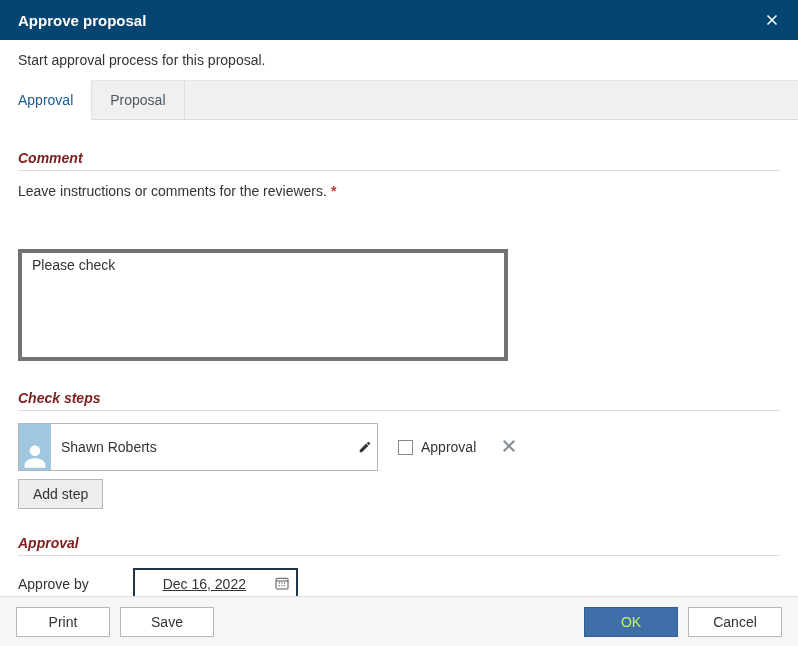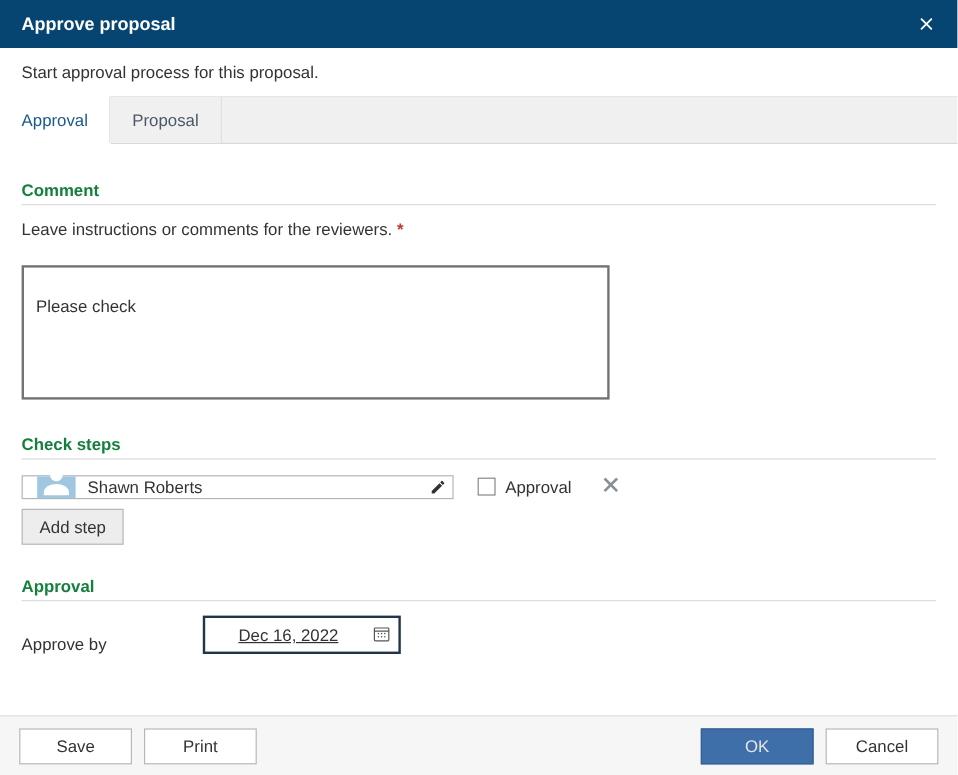--- a/index.html
+++ b/index.html
@@ -63,66 +63,67 @@
   .tab.active::after{
     content:"";
     position:absolute;
     top:-1px; left:0; right:0;
     height:2px; background:#fff;
   }
   .tab:not(.active){ background:#f0f0f0; }
   .content { padding: 16px 18px 16px 18px; }
 
   .section-title {
-    color: #15803d;
+    color: #7f1d1d;
     font-size: 14px;
     font-weight: 600;
     margin-top: 14px;
     margin-bottom: 4px;
+    font-style: italic;
   }
   .section-hr {
     border: none;
     border-top: 1px solid #dcdcdc;
     margin-bottom: 12px;
   }
 
   .field-label {
     font-size: 14px;
     color: #333;
     margin-bottom: 22px;
     display: flex;
     align-items: center;
     gap: 4px;
   }
   .req { color: #c0392b; font-weight: bold; }
   .comment-box {
     width: 490px;
     height: 112px;
-    border: 2px solid #737373;
-    padding: 24px 10px;
+    border: 4px solid #737373;
+    padding: 4px 10px;
     font-size: 14px;
     font-family: inherit;
     resize: none;
     color: #333;
+    margin-top: 28px;
   }
 
   .step-row {
     display: flex;
     align-items: center;
     gap: 20px;
     margin-bottom: 8px;
   }
   .person-field {
     display: flex;
     align-items: stretch;
     width: 360px;
     border: 1px solid #b0b7bd;
     background: #fff;
-    height: 20px;
-    padding-left: 12px;
+    height: 48px;
   }
   .avatar {
     width: 32px;
     background: #9fc7df;
     display: flex;
     align-items: flex-end;
     justify-content: center;
     flex-shrink: 0;
   }
   .avatar svg { width: 28px; height: 28px; fill: #fff; }
@@ -165,22 +166,22 @@
     border: 1px solid #b7b7b7;
     background: #ededed;
     padding: 6px 14px;
     font-size: 14px;
     color: #333;
     cursor: pointer;
   }
 
   .approve-row {
     display: flex;
-    align-items: flex-end;
-    gap: 80px;
+    align-items: center;
+    gap: 44px;
     margin-top: 4px;
   }
   .date-field-wrap {
     position: relative;
     display: flex;
     align-items: center;
     text-decoration: underline;
   }
   .date-input {
     border: 2px solid #20344a;
@@ -218,21 +219,21 @@
     min-width: 94px;
     border: 1px solid #b7b7b7;
     background: #fff;
     font-size: 14px;
     color: #333;
     cursor: pointer;
   }
   .btn-primary {
     background: #3f6fa8;
     border-color: #355f92;
-    color: #e5e5e5;
+    color: #bef264;
   }
 </style>
 </head>
 <body>
 
 <div class="modal-header">
   <div class="modal-title">Approve proposal</div>
   <div class="close-btn">
     <svg viewBox="0 0 16 16" width="12" height="12">
         <path d="M2 2 L14 14 M14 2 L2 14" stroke="#fff" stroke-width="2" fill="none"></path>
@@ -306,18 +307,18 @@
             <line x1="12" y1="16" x2="12" y2="16" stroke="#555" stroke-width="2" stroke-linecap="round"></line>
             <line x1="16" y1="16" x2="16" y2="16" stroke="#555" stroke-width="2" stroke-linecap="round"></line>
           </svg>
       </span>
     </div>
   </div>
 
 </div>
 
 <div class="footer">
+  <button class="btn">Print</button>
   <button class="btn">Save</button>
-  <button class="btn">Print</button>
   <div class="spacer"></div>
   <button class="btn btn-primary">OK</button>
   <button class="btn">Cancel</button>
 </div>
 
 </body></html>

